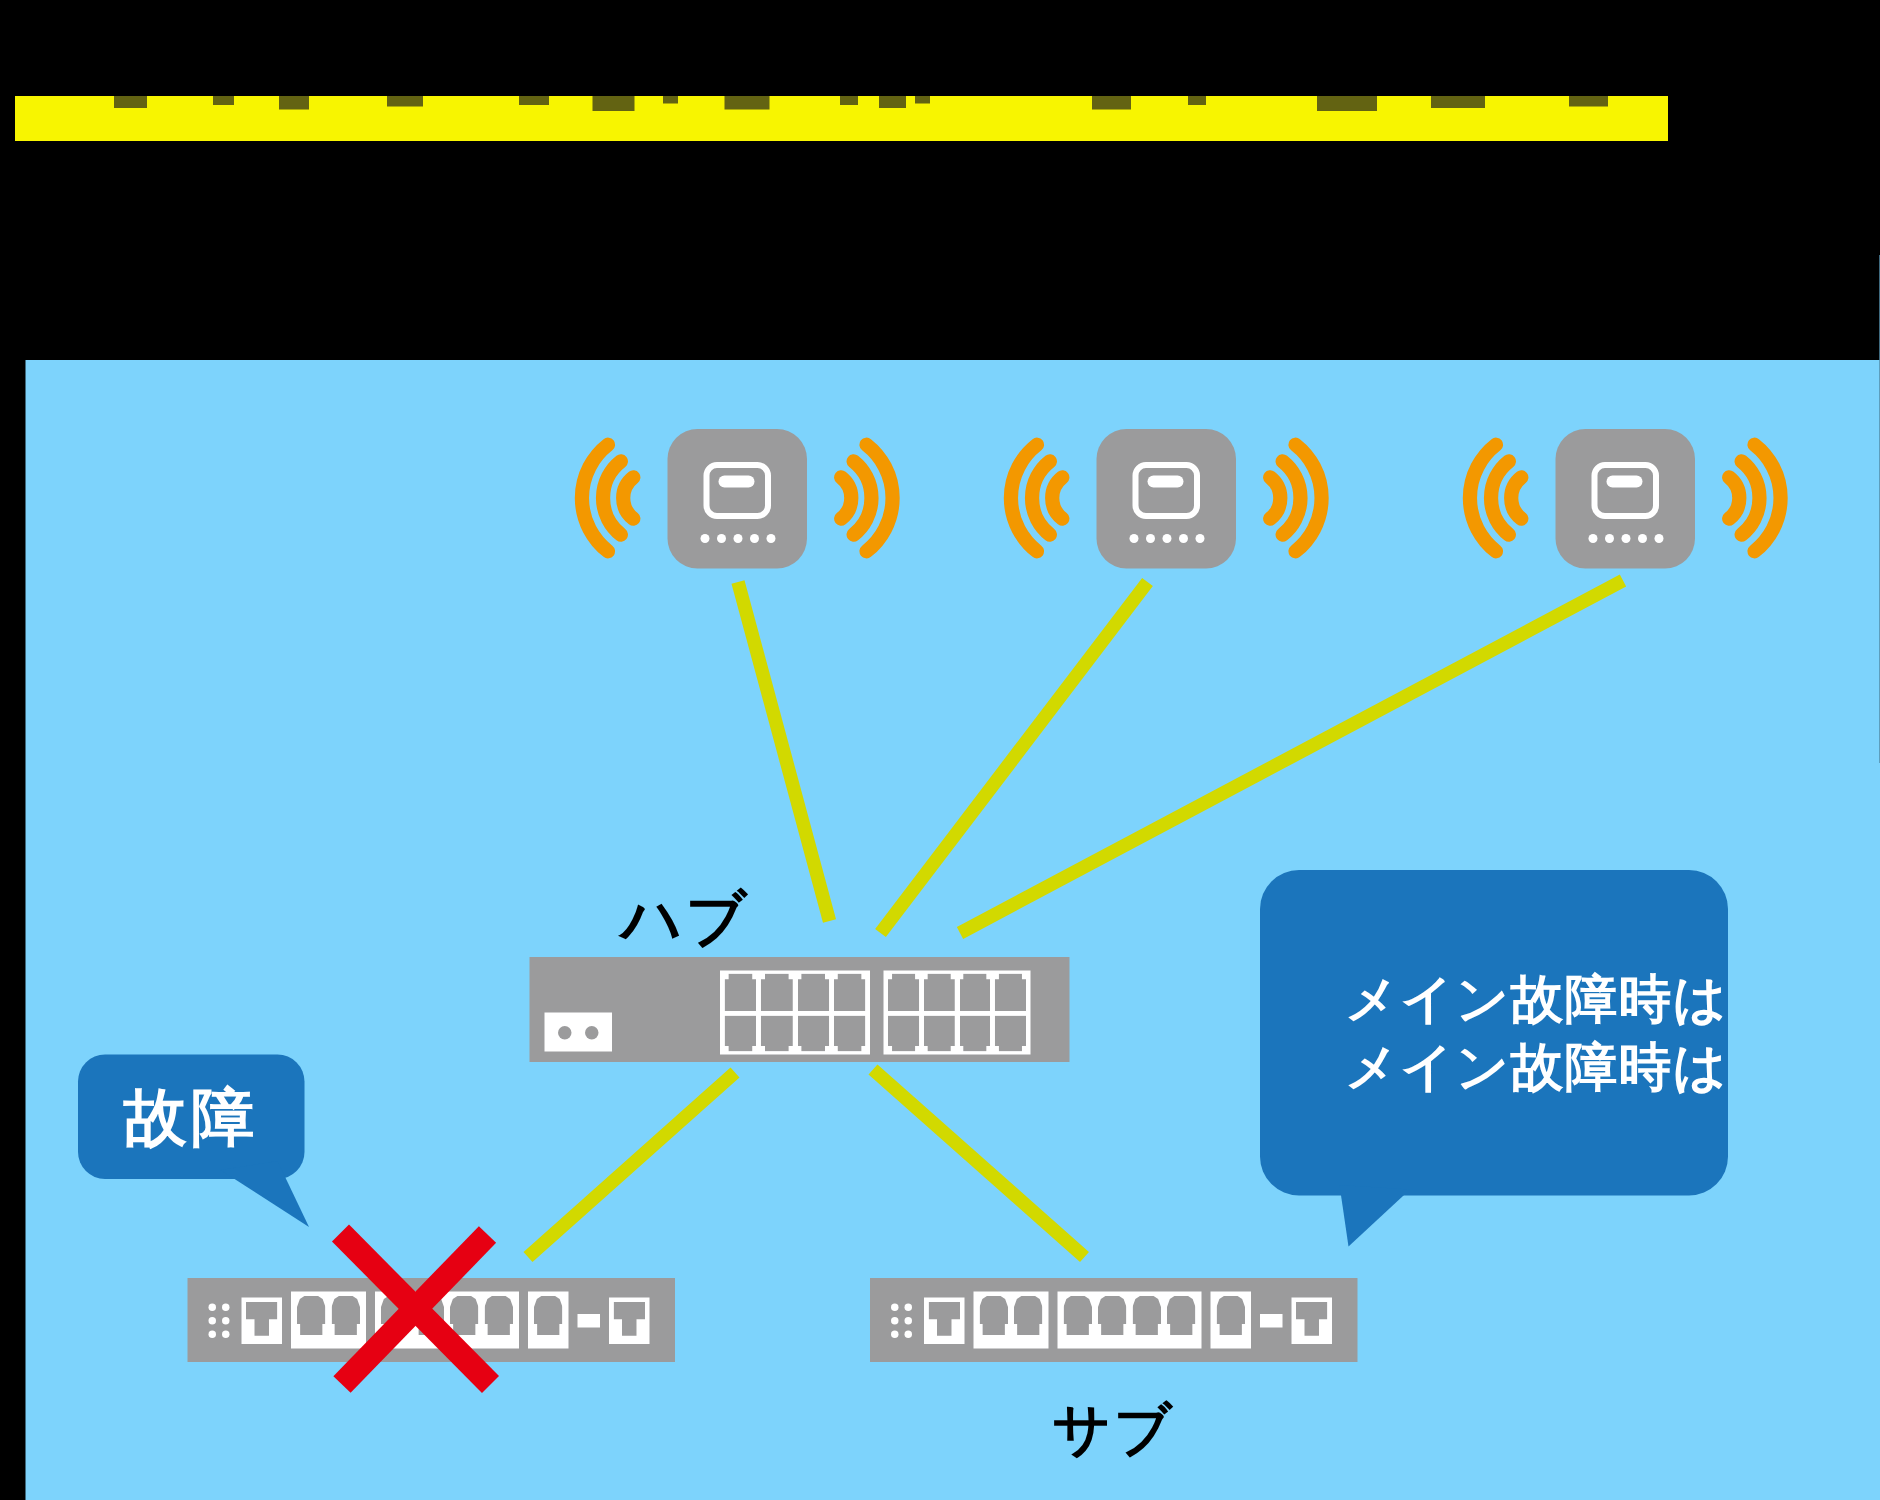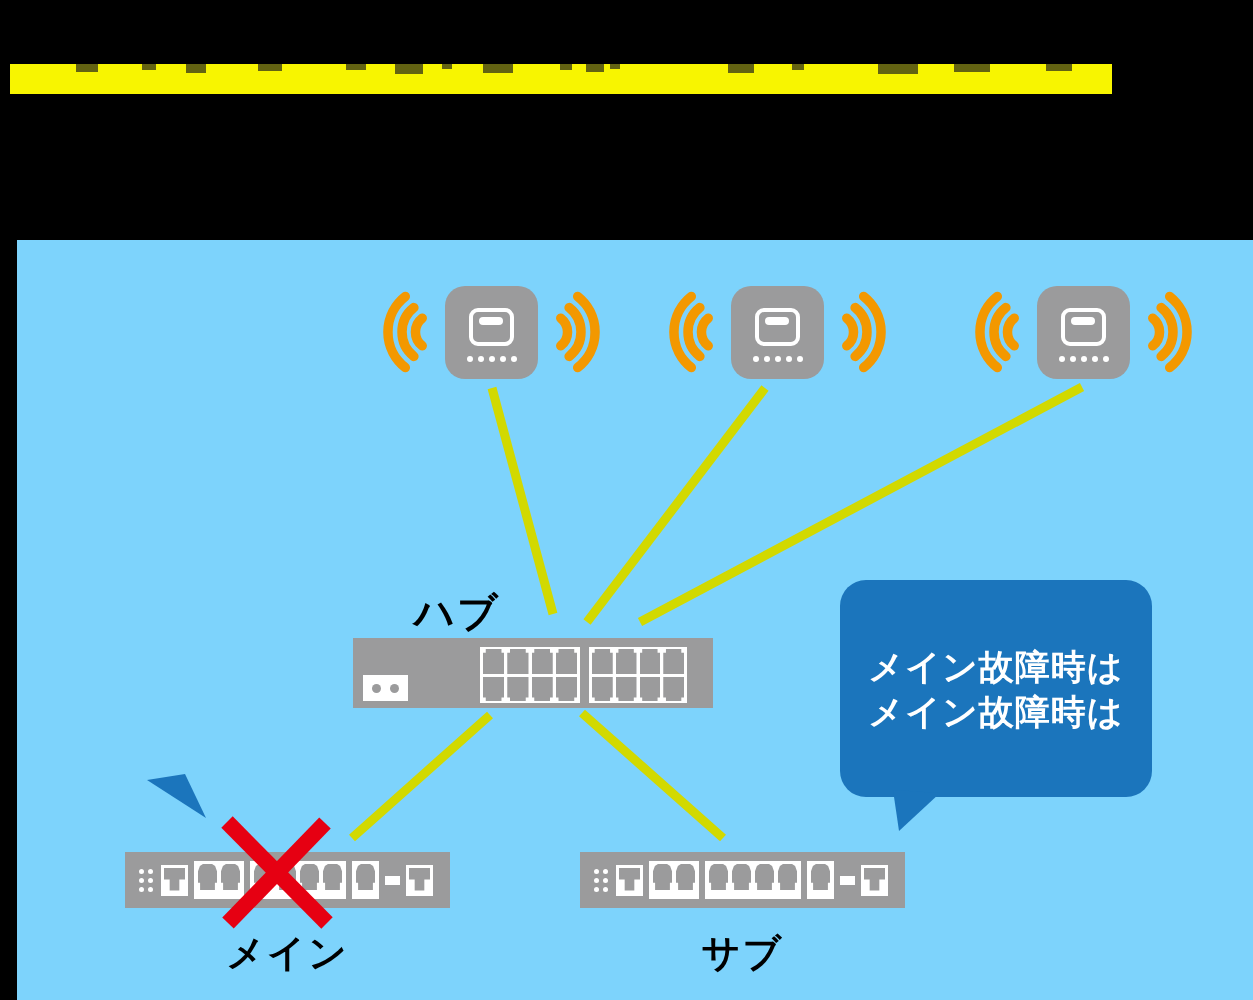--- a/index.html
+++ b/index.html
@@ -57,21 +57,21 @@
   
   .label{position:absolute;color:#000;font-weight:700;font-size:38px;text-align:center;letter-spacing:2px;z-index:2}
   .label-hub{left:370px;top:345px;width:140px;font-size:40px}
   .label-main{left:108px;top:688px;width:325px}
   .label-sub{left:563px;top:688px;width:325px}
   
   .bubble{position:absolute;background:var(--blue);color:#fff;font-weight:700;z-index:3}
   .bubble-l{left:35px;top:463px;width:151px;height:83px;border-radius:18px;font-size:42px;
     display:flex;align-items:center;justify-content:center;letter-spacing:3px}
   .bubble-r{left:823px;top:340px;width:312px;height:217px;border-radius:26px;font-size:35px;
-    display:flex;flex-direction:column;align-items:center;justify-content:center;line-height:45px;letter-spacing:1px}
+    display:flex;flex-direction:column;align-items:flex-end;justify-content:center;line-height:45px;letter-spacing:1px}
 </style>
 </head>
 <body>
 
 <div class="banner" id="banner">
     <i class="frag" style="left: 66px; width: 22px; height: 8px;"></i>
     <i class="frag" style="left: 132px; width: 14px; height: 6px;"></i>
     <i class="frag" style="left: 176px; width: 20px; height: 9px;"></i>
     <i class="frag" style="left: 248px; width: 24px; height: 7px;"></i>
     <i class="frag" style="left: 336px; width: 20px; height: 6px;"></i>
@@ -226,21 +226,20 @@
         <div class="arch"></div>
       </div>
       <div class="pgroup">
         <div class="arch"></div>
       </div>
       <div class="dash"></div>
       <div class="socket">
         <i></i>
       </div>
     </div>
-  <div class="label label-main">メイン</div>
 
   <div class="device" style="left:563px">
       <div class="d-dots">
         <i></i>
         <i></i>
         <i></i>
         <i></i>
         <i></i>
         <i></i>
       </div>
@@ -260,20 +259,23 @@
       <div class="pgroup">
         <div class="arch"></div>
       </div>
       <div class="dash"></div>
       <div class="socket">
         <i></i>
       </div>
     </div>
   <div class="label label-sub">サブ</div>
 
+  <div class="bubble bubble-l">
+    <span>故障</span>
+  </div>
   <div class="bubble bubble-r">
     <span>メイン故障時は</span>
     <span>メイン故障時は</span>
   </div>
 
   <svg id="marks" class="layer" width="1236" height="760" viewBox="0 0 1236 760">
     <polygon class="tail" points="130,540 168,534 189,578"></polygon>
     <polygon class="tail" points="876,550 923,553 882,591"></polygon>
     <g>
       <line class="xline" x1="210" y1="582" x2="310" y2="683"></line>

